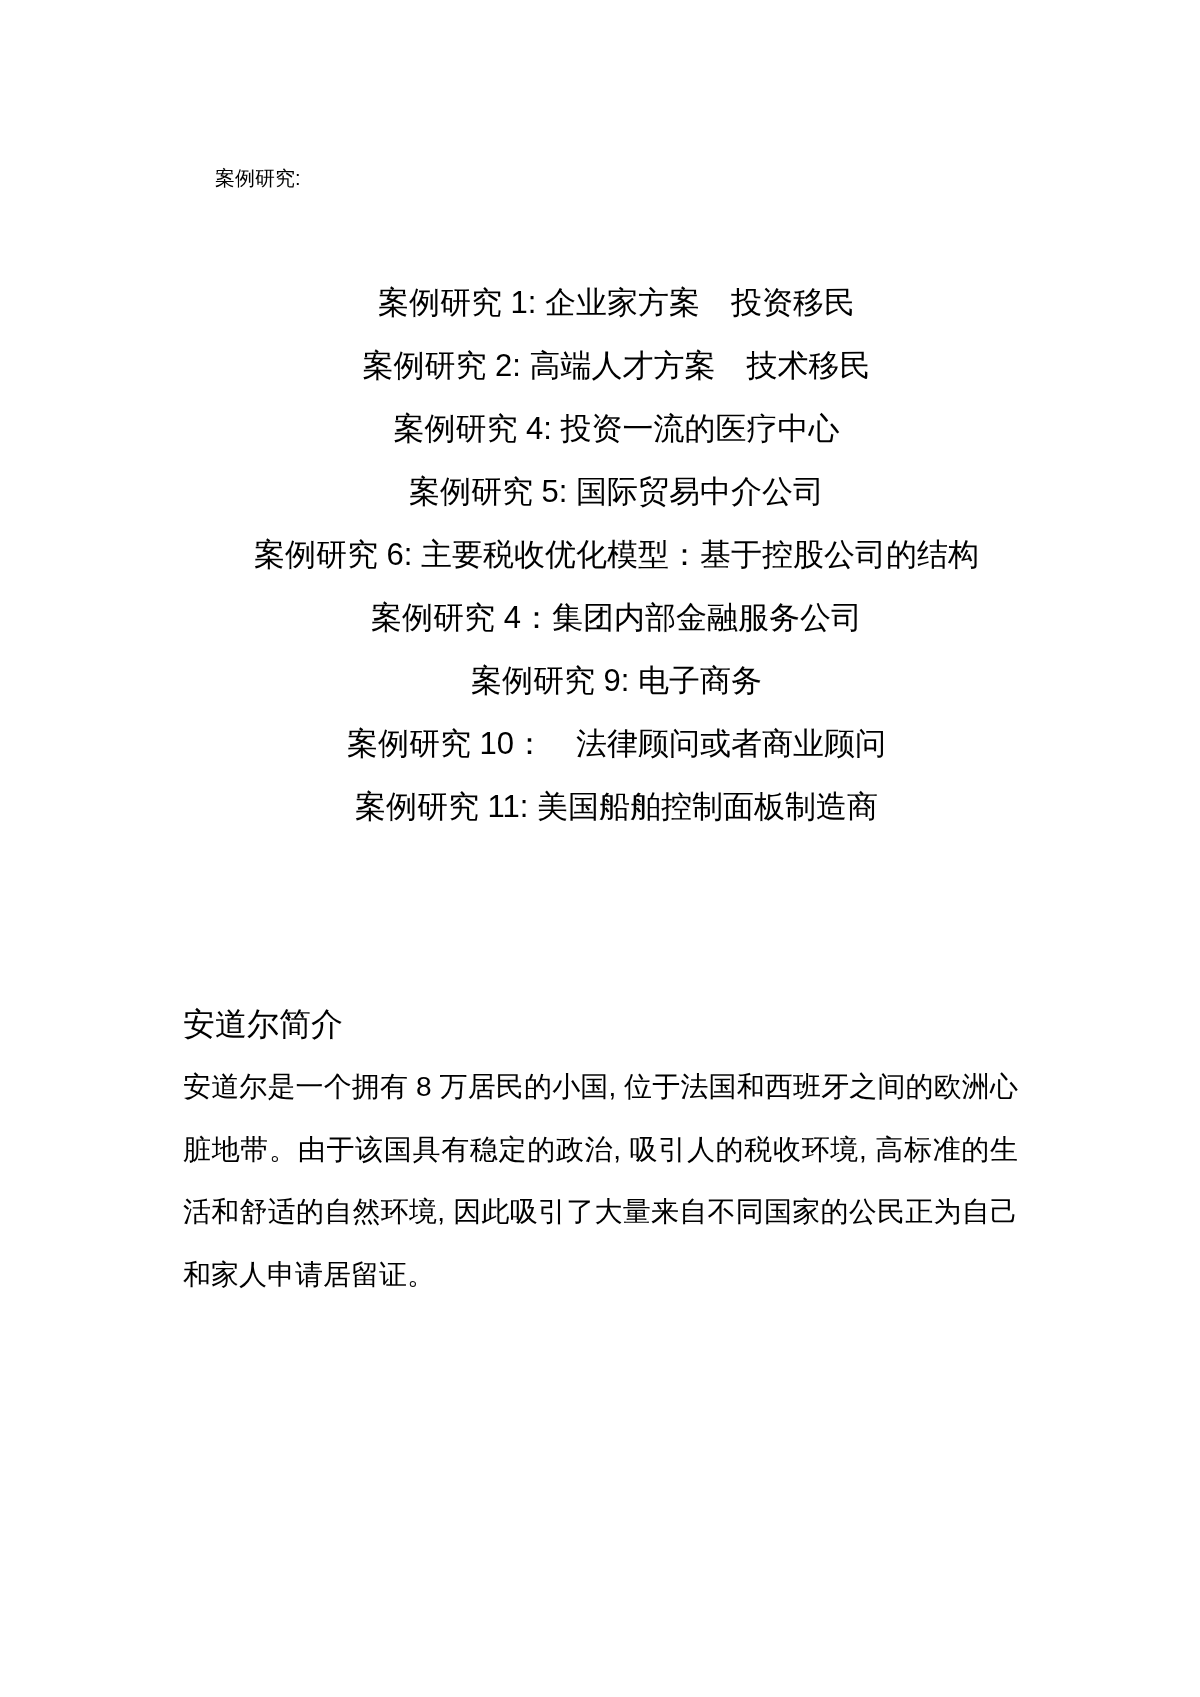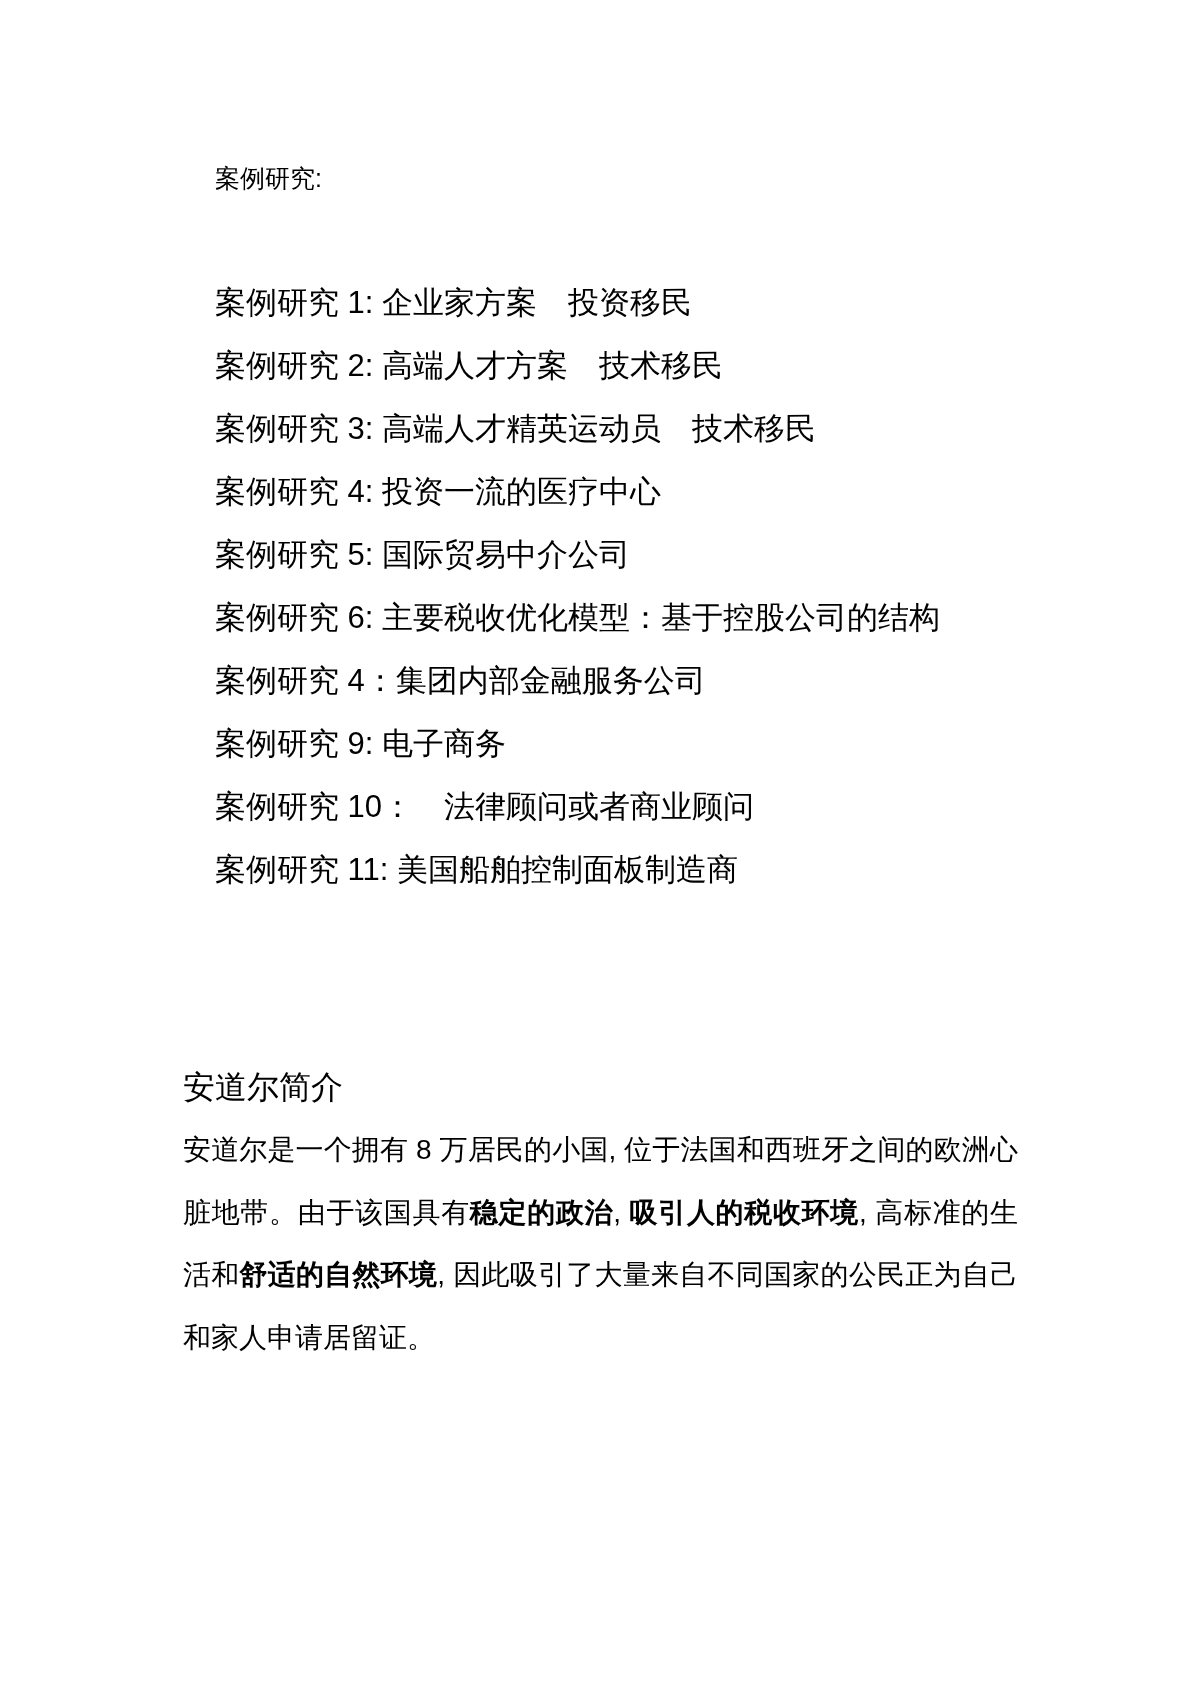--- a/index.html
+++ b/index.html
@@ -14,65 +14,65 @@
     margin: 0;
     background: #ffffff;
     color: #000000;
     font-family: "Liberation Sans", "DejaVu Sans", sans-serif;
     box-sizing: border-box;
     padding: 147px 182px 0 183px;
     overflow: hidden;
   }
   .doc-title {
     margin: 0 0 0 32px;
-    font-size: 25px;
+    font-size: 20px;
     line-height: 63px;
     white-space: nowrap;
   }
   .case-list {
     margin: 61px 0 0 32px;
     padding: 0;
   }
   .case-item {
     font-size: 31px;
     line-height: 63px;
     white-space: nowrap;
+    text-align: center;
   }
   .section-heading {
     margin: 155px 0 0 0;
     padding: 0;
     font-size: 32px;
     font-weight: normal;
     line-height: 63px;
     white-space: nowrap;
   }
   .body-paragraph {
     margin: 0;
     padding: 0;
     width: 835px;
     font-size: 28px;
     line-height: 62.5px;
     text-align: justify;
     text-justify: inter-character;
   }
   .body-paragraph .run-bold {
-    font-weight: bold;
+    font-weight: normal;
   }
 </style>
 </head>
 <body>
 
 <div class="page">
 
   <div class="doc-title">案例研究:</div>
 
   <div class="case-list">
       <div class="case-item">案例研究 1: 企业家方案　投资移民</div>
       <div class="case-item">案例研究 2: 高端人才方案　技术移民</div>
-      <div class="case-item">案例研究 3: 高端人才精英运动员　技术移民</div>
       <div class="case-item">案例研究 4: 投资一流的医疗中心</div>
       <div class="case-item">案例研究 5: 国际贸易中介公司</div>
       <div class="case-item">案例研究 6: 主要税收优化模型：基于控股公司的结构</div>
       <div class="case-item">案例研究 4：集团内部金融服务公司</div>
       <div class="case-item">案例研究 9: 电子商务</div>
       <div class="case-item">案例研究 10：　法律顾问或者商业顾问</div>
       <div class="case-item">案例研究 11: 美国船舶控制面板制造商</div>
     </div>
 
   <div class="section-heading">安道尔简介</div>

